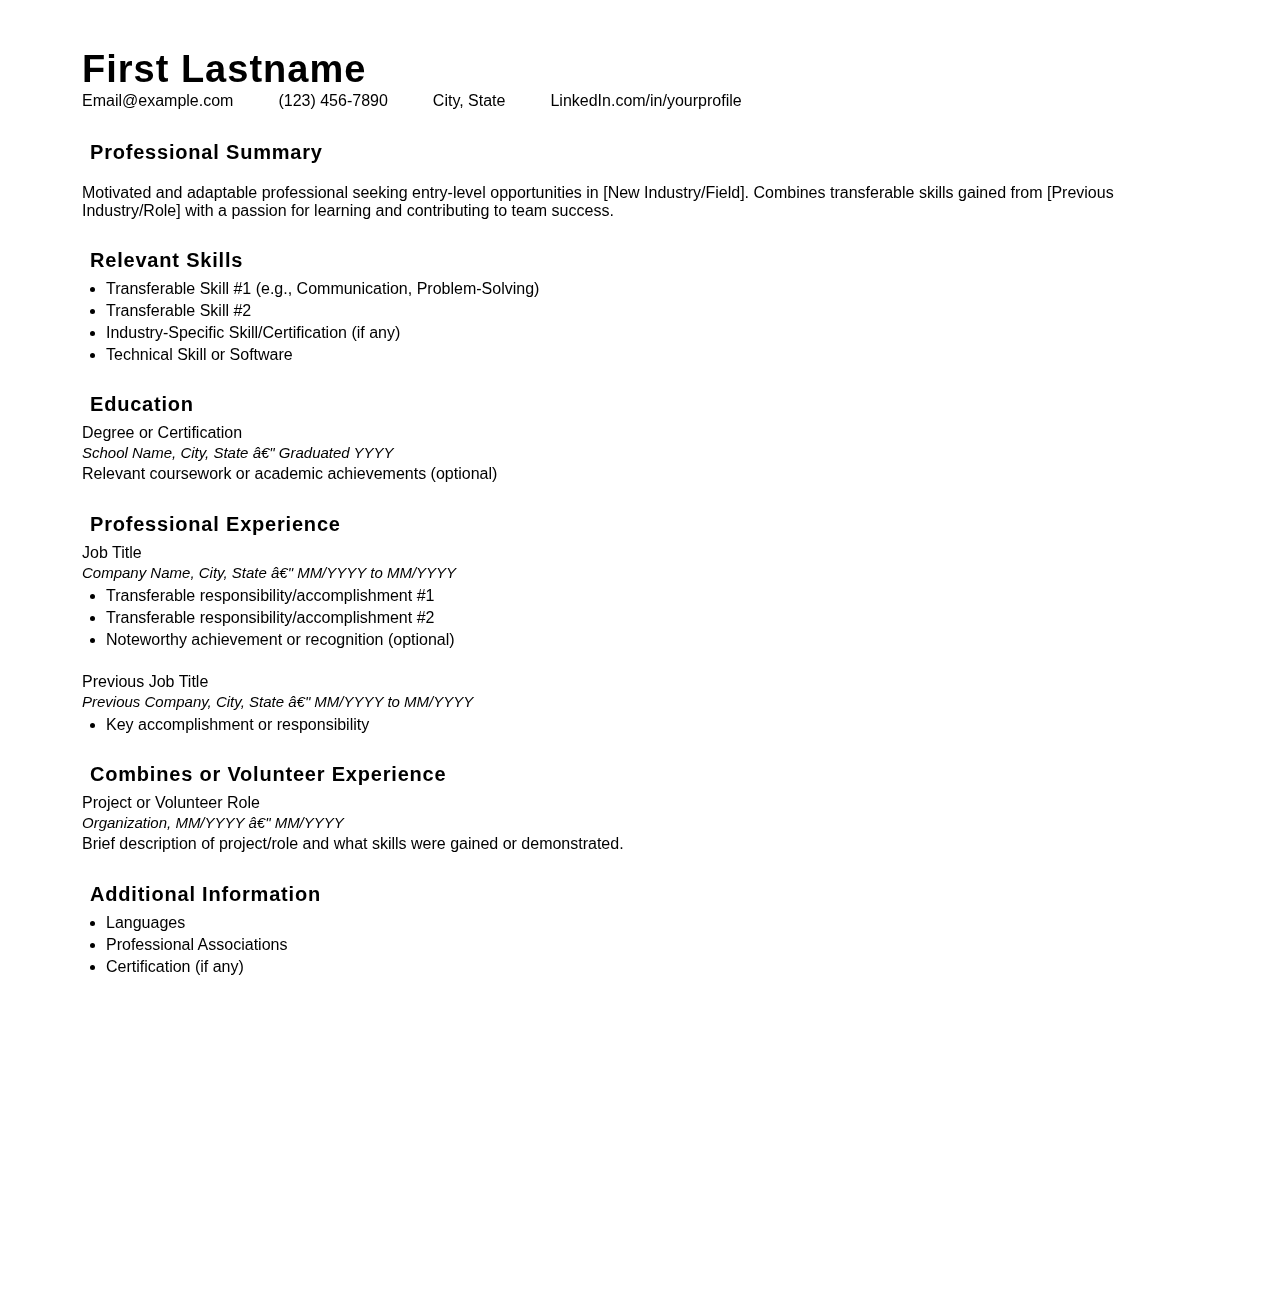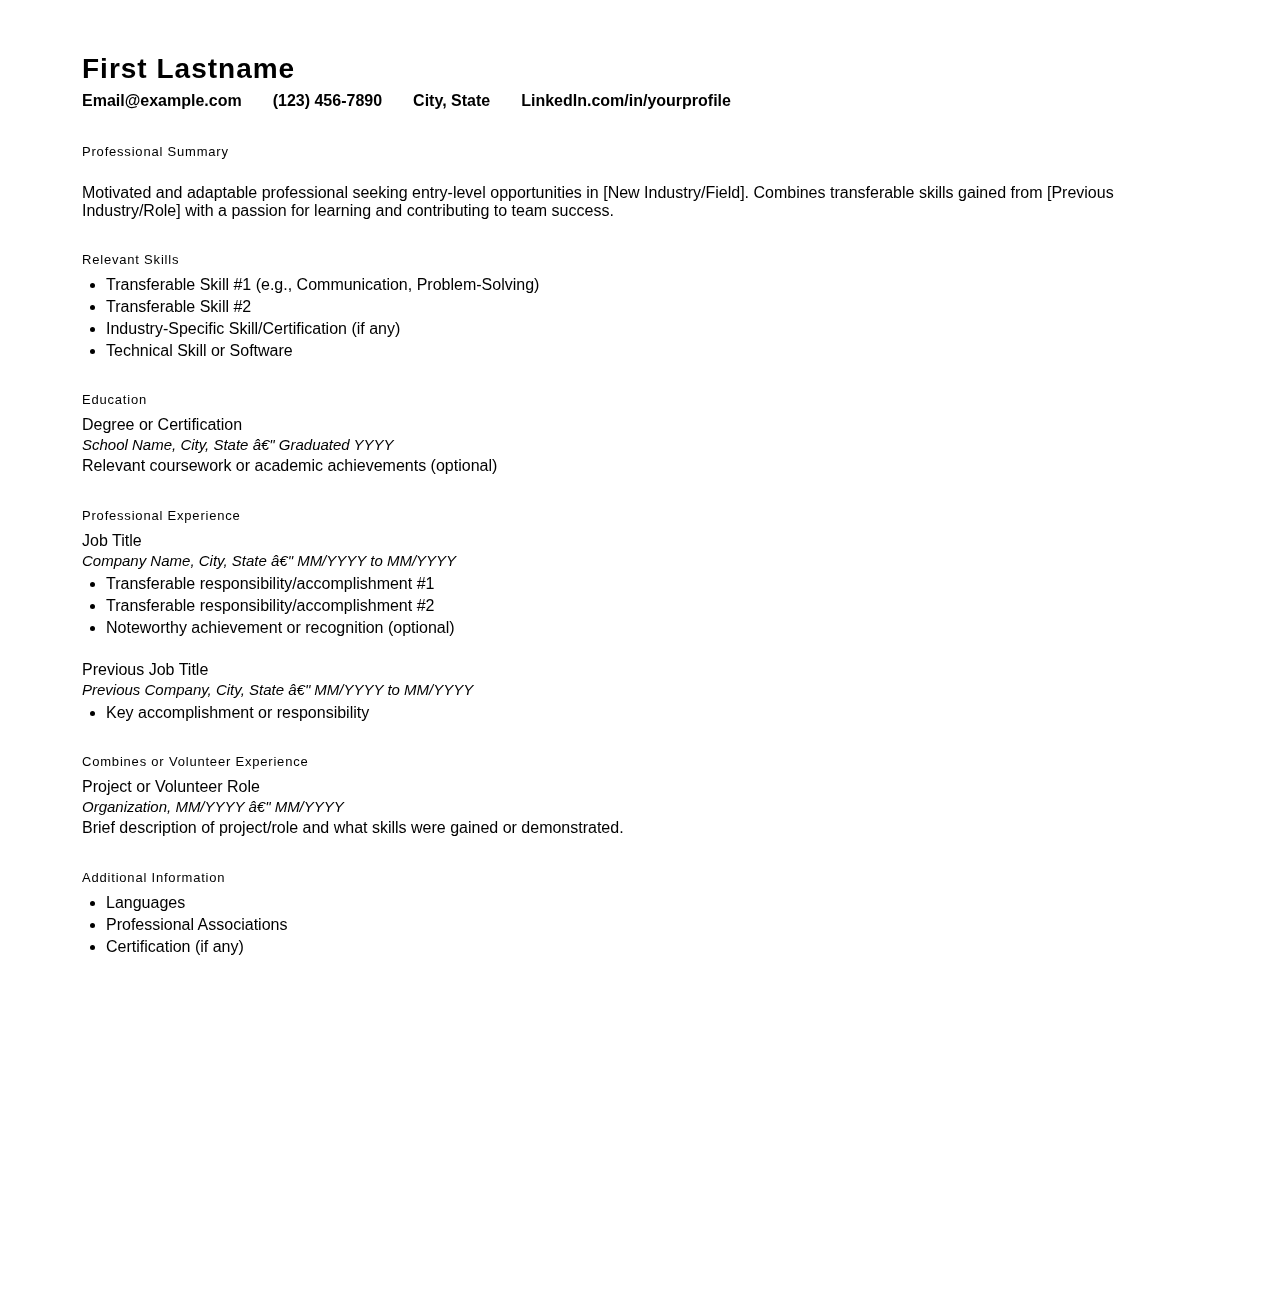--- a/index.html
+++ b/index.html
@@ -5,27 +5,27 @@
     html, body { margin: 0; padding: 0; background: #ffffff; }
     body {
       width: 1278px; height: 1300px;
       font-family: "Liberation Sans", sans-serif;
       color: #000000;
       font-size: 16px;
       line-height: 18px;
     }
     .page { position: relative; padding: 50px 82px 0 82px; }
     h1 {
-      margin: 0; font-size: 28px; line-height: 38px; font-weight: bold;
+      margin: 0; font-size: 38px; line-height: 38px; font-weight: bold;
       letter-spacing: 1px;
     }
-    .contact { margin-top: 4px; display: flex; gap: 2px; font-weight: bold; }
+    .contact { margin-top: 4px; display: flex; gap: 16px; }
     .contact span { margin-right: 29px; }
     h2 {
-      margin: 0; font-size: 13px; line-height: 24px; font-weight: normal;
+      margin: 8px; font-size: 20px; line-height: 24px; font-weight: bold;
       letter-spacing: 0.8px;
     }
     .section { margin-top: 28px; }
     .section.first { margin-top: 30px; }
     .summary { margin-top: 20px; width: 1060px; }
     ul { margin: 4px 0 0 0; padding-left: 20px; }
     ul li { margin: 4px; line-height: 18px; }
     .entry-title { margin-top: 4px; }
     .entry-sub { font-style: italic; font-size: 15px; line-height: 21px; }
     .entry-desc { line-height: 21px; }

